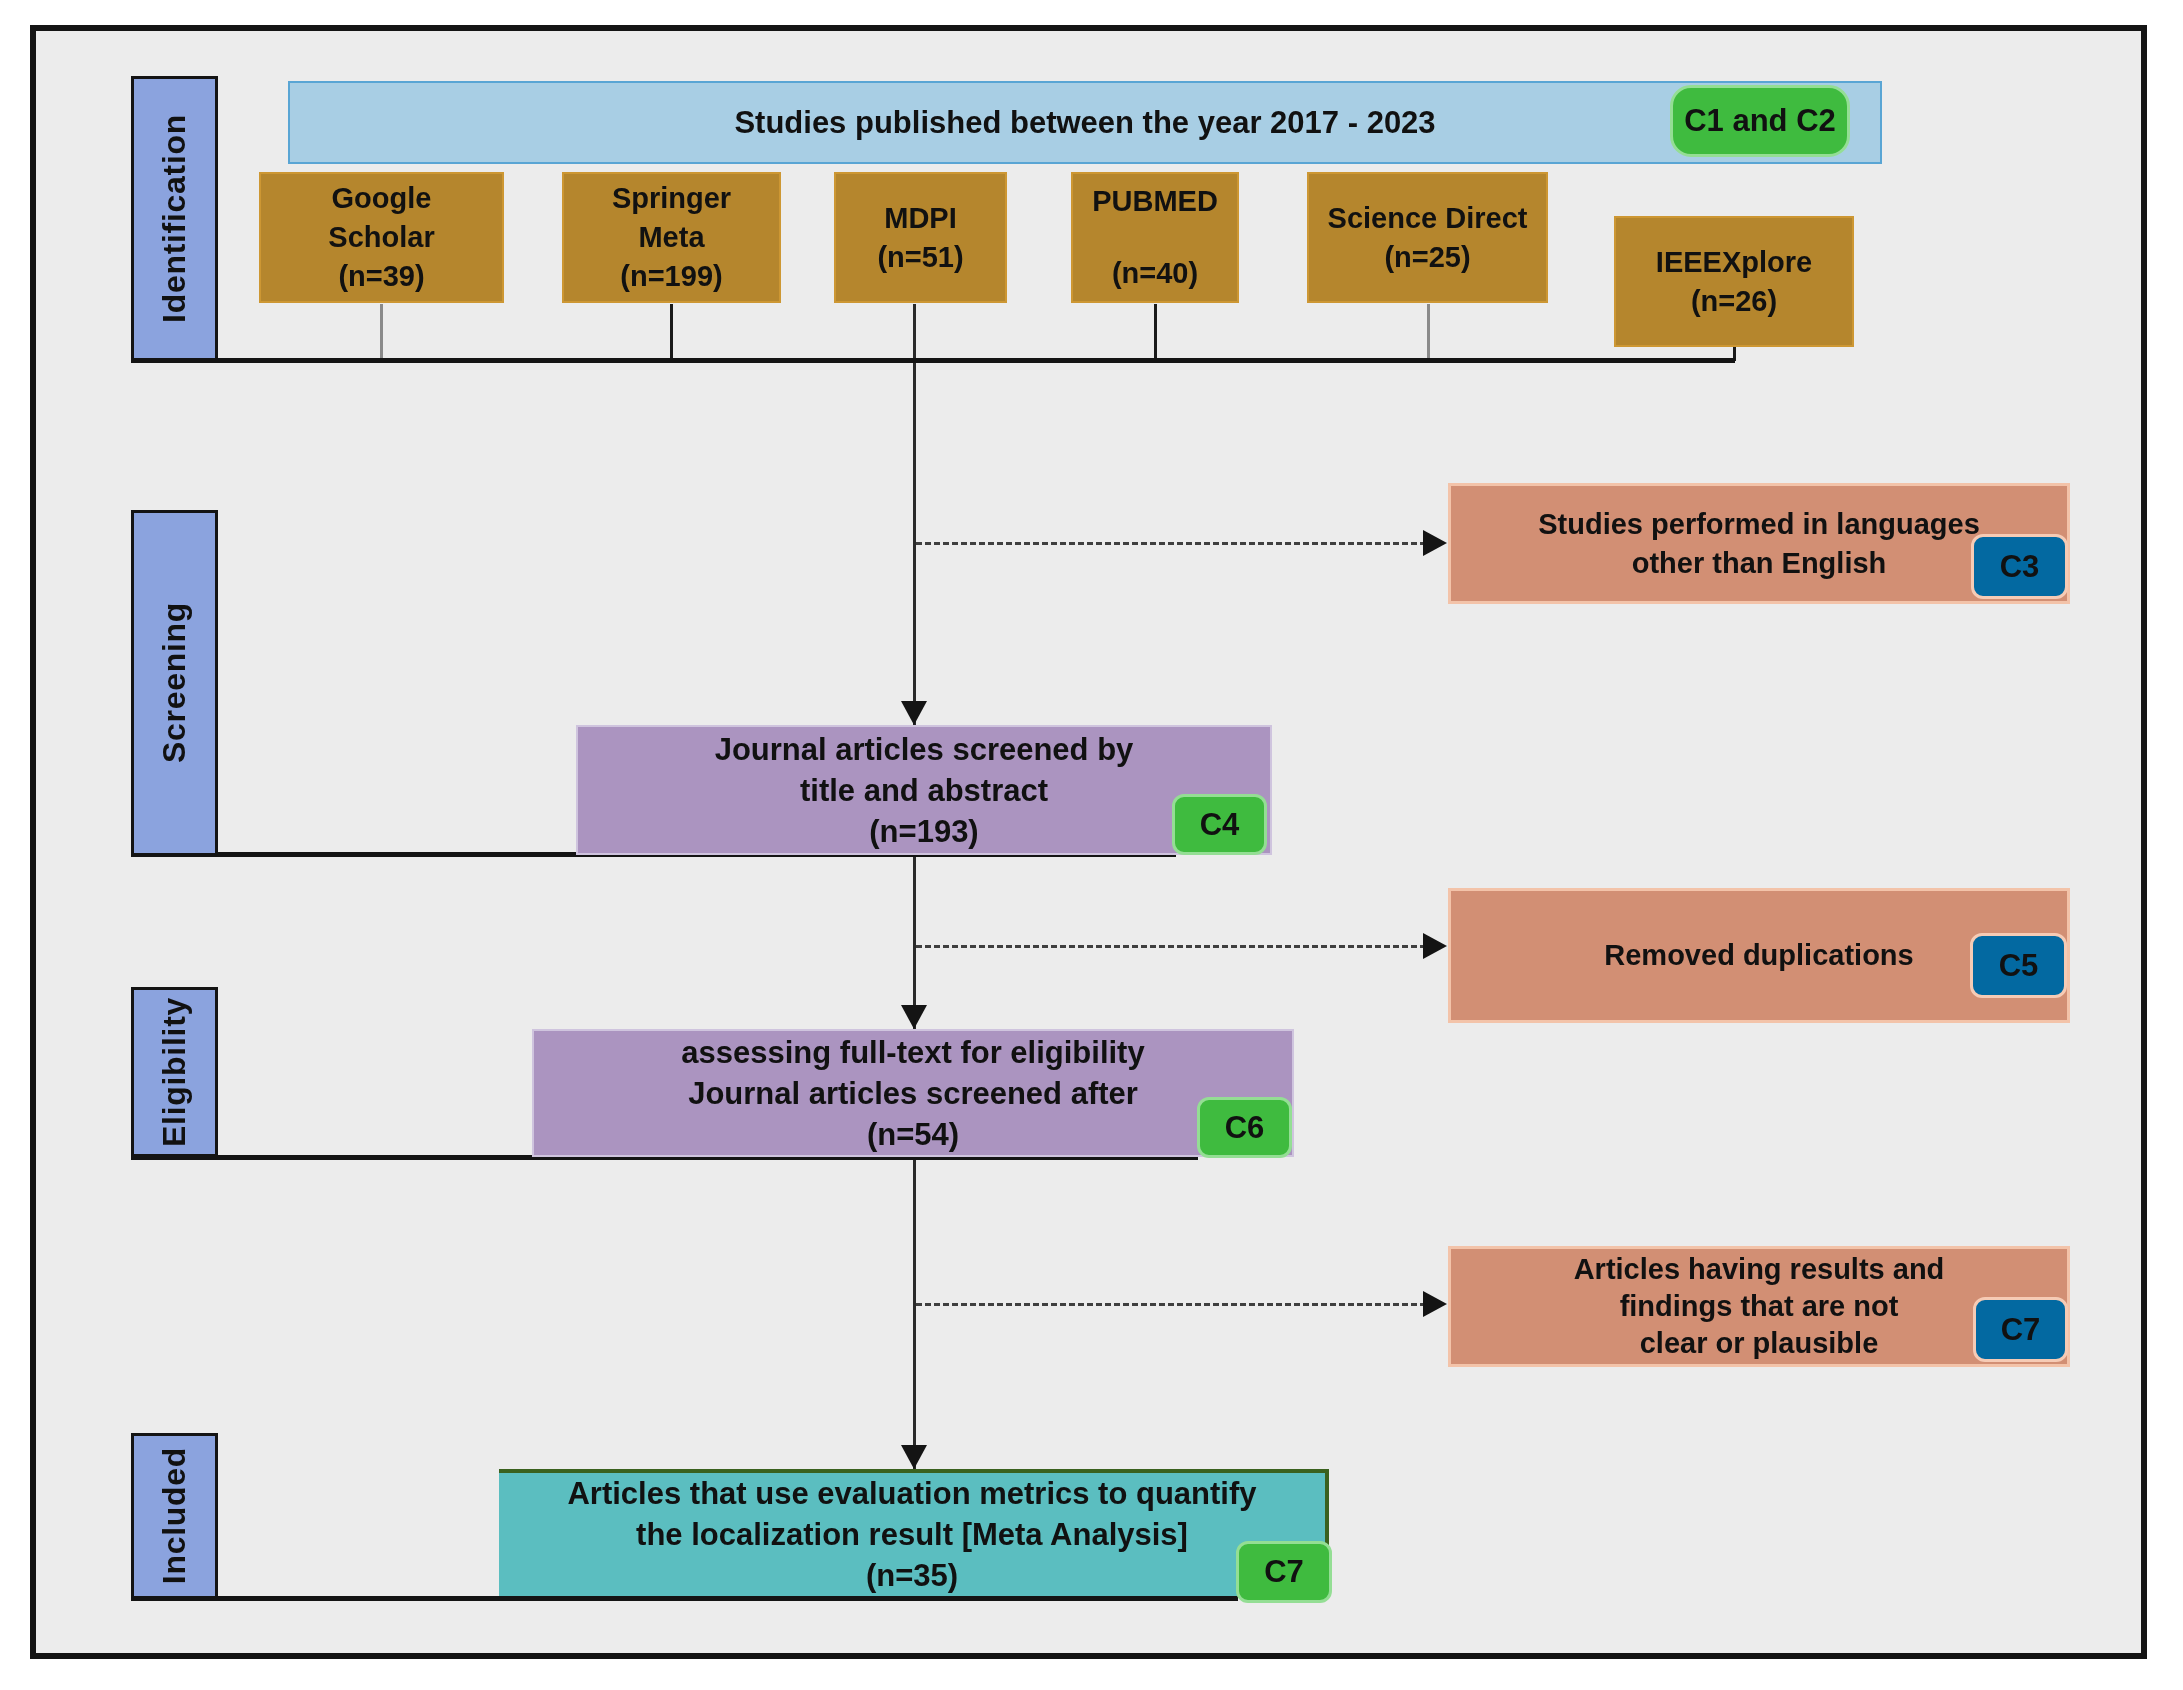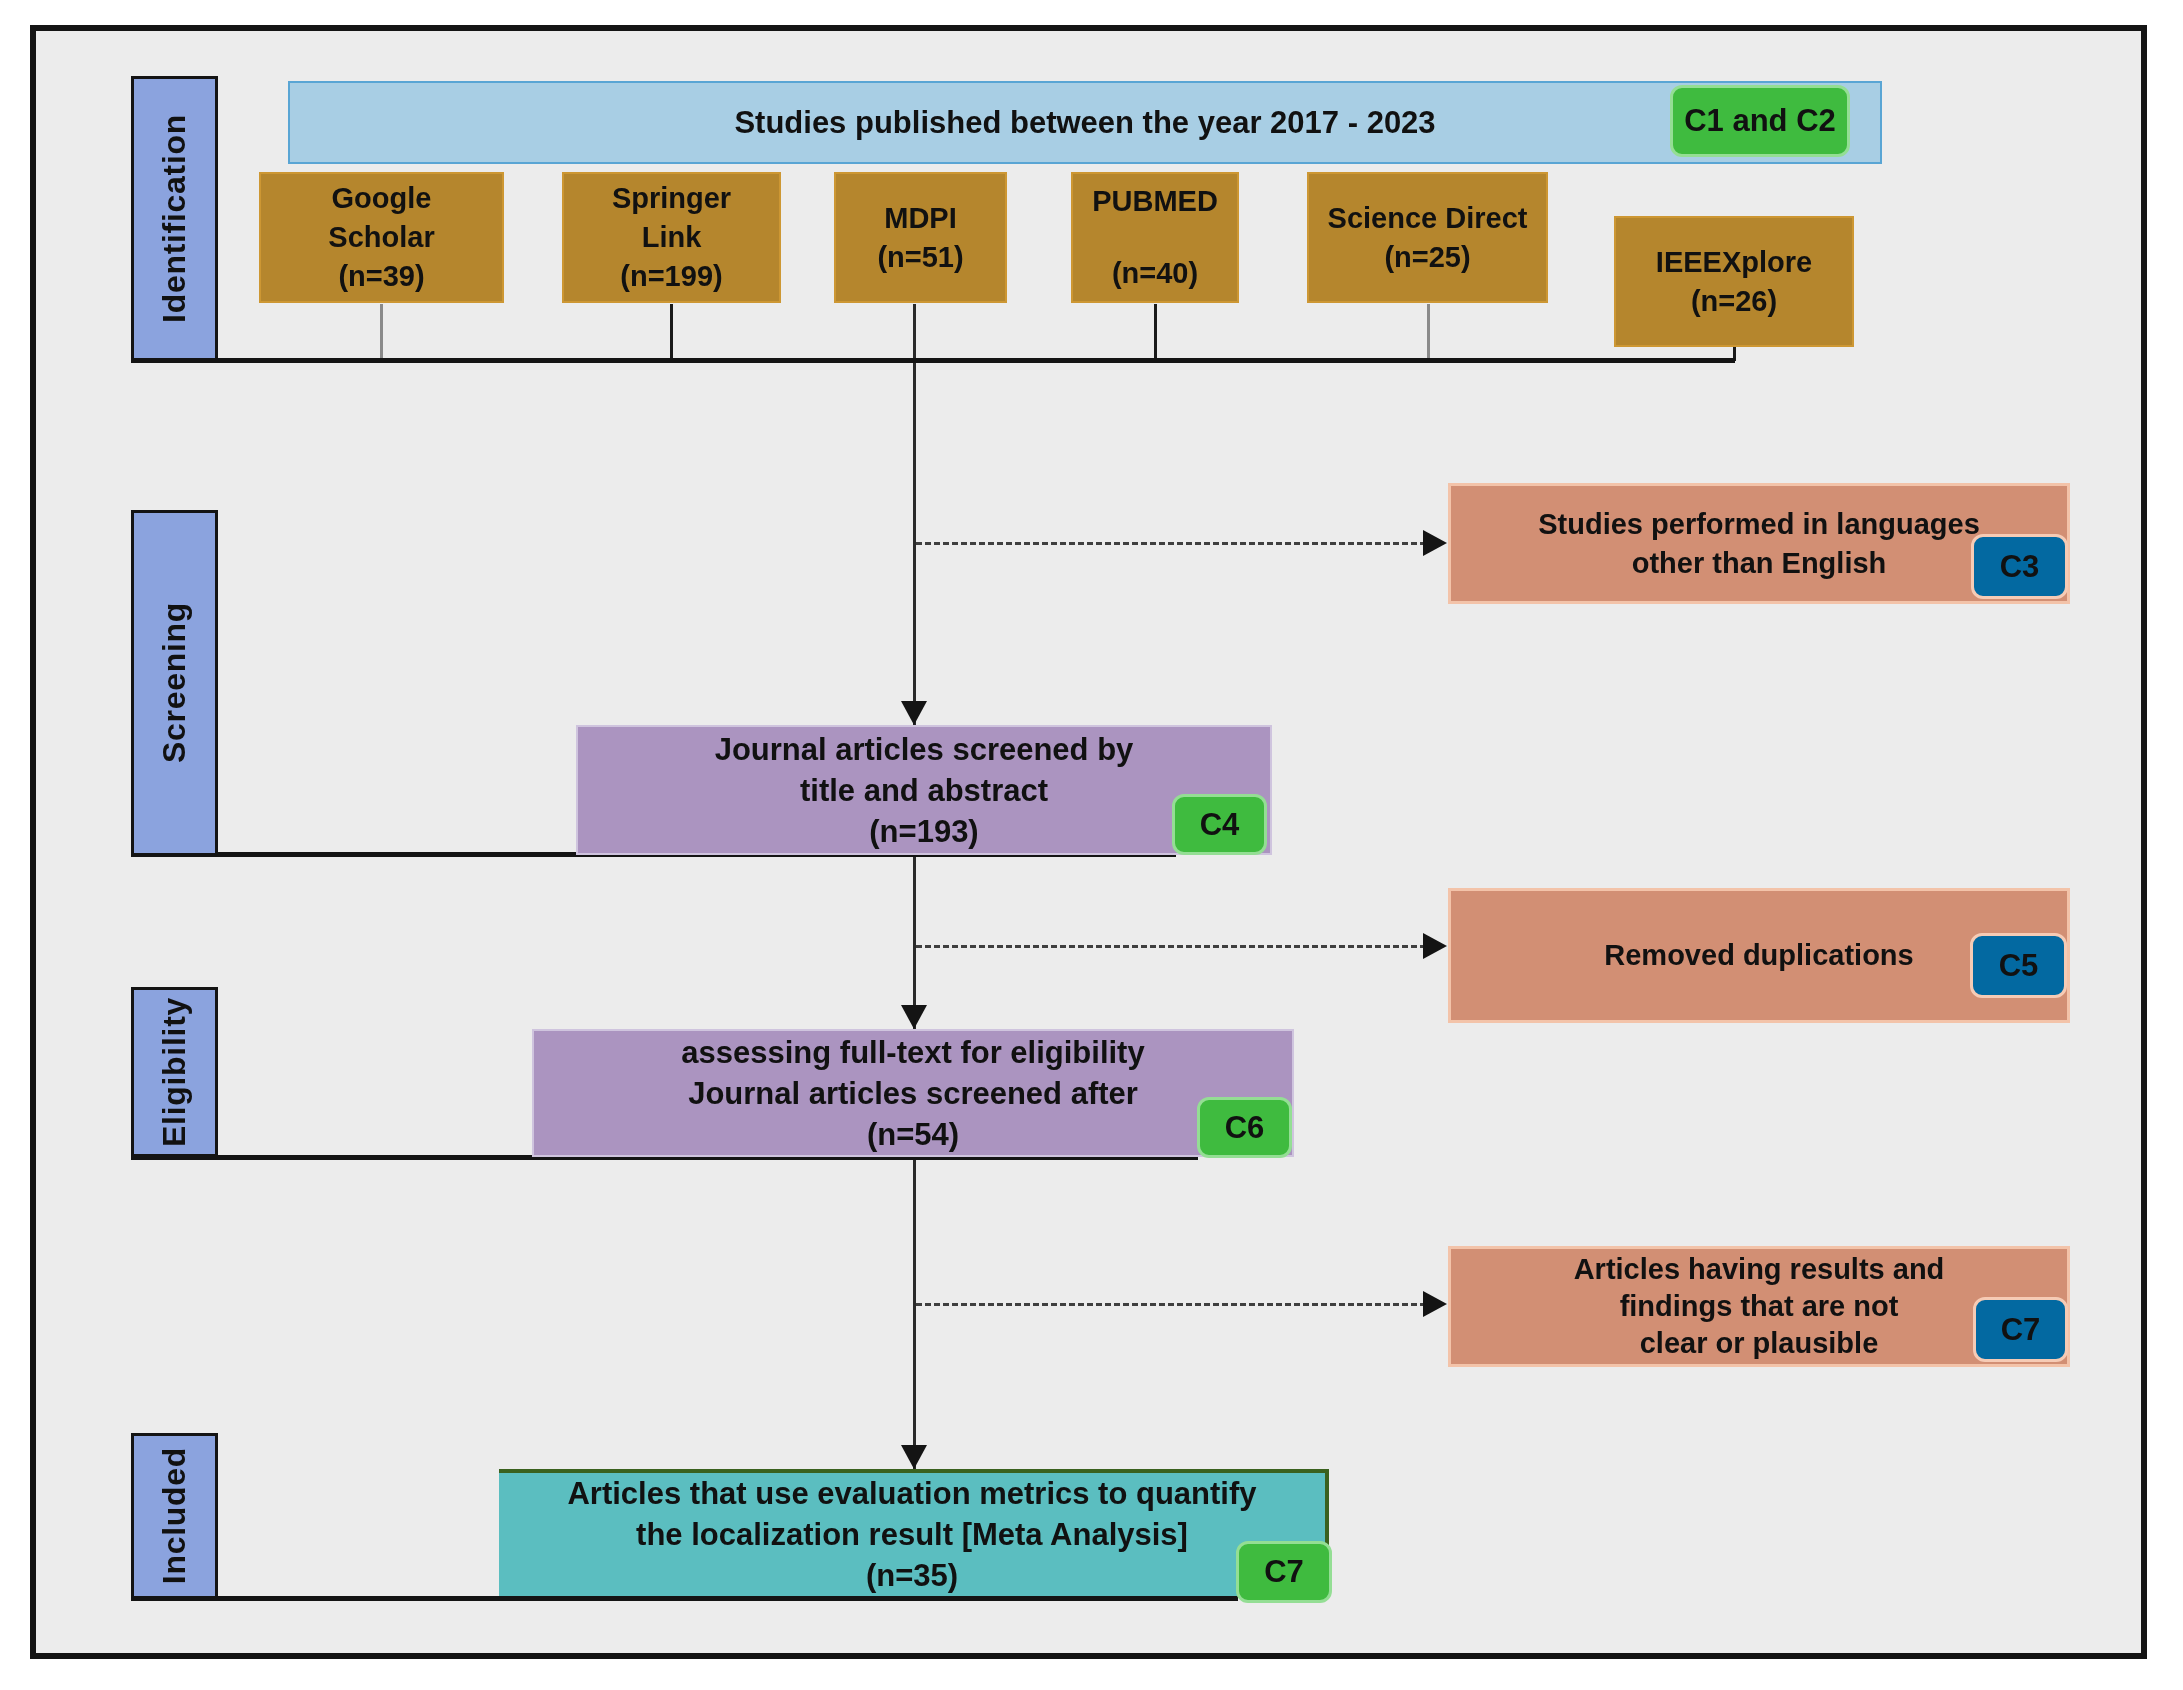--- a/index.html
+++ b/index.html
@@ -79,32 +79,32 @@
   </div>
 
   <div class="abs hline" style="left:131px;top:358px;width:1604px;"></div>
   <div class="abs hline" style="left:131px;top:852px;width:1045px;"></div>
   <div class="abs hline" style="left:131px;top:1155px;width:1067px;"></div>
   <div class="abs hline" style="left:131px;top:1596px;width:1107px;"></div>
 
   <div class="abs box topbox" style="left:260px;top:81px;width:1594px;height:83px;">
     <div class="ln">Studies published between the year 2017 - 2023</div>
   </div>
-  <div class="abs badge green" style="left:1670px;top:85px;width:180px;height:72px;">
+  <div class="abs badge green" style="left:1670px;top:85px;width:180px;height:72px;border-radius:21px;">
     <span>C1 and C2</span>
   </div>
 
   <div class="abs box srcbox" style="left:259px;top:172px;width:245px;height:131px;">
     <div class="ln">Google</div>
     <div class="ln">Scholar</div>
     <div class="ln">(n=39)</div>
   </div>
   <div class="abs box srcbox" style="left:562px;top:172px;width:219px;height:131px;">
     <div class="ln">Springer</div>
-    <div class="ln">Link</div>
+    <div class="ln">Meta</div>
     <div class="ln">(n=199)</div>
   </div>
   <div class="abs box srcbox" style="left:834px;top:172px;width:173px;height:131px;">
     <div class="ln">MDPI</div>
     <div class="ln">(n=51)</div>
   </div>
   <div class="abs box srcbox" style="left:1071px;top:172px;width:168px;height:131px;gap:33px;">
     <div class="ln">PUBMED</div>
     <div class="ln">(n=40)</div>
   </div>

